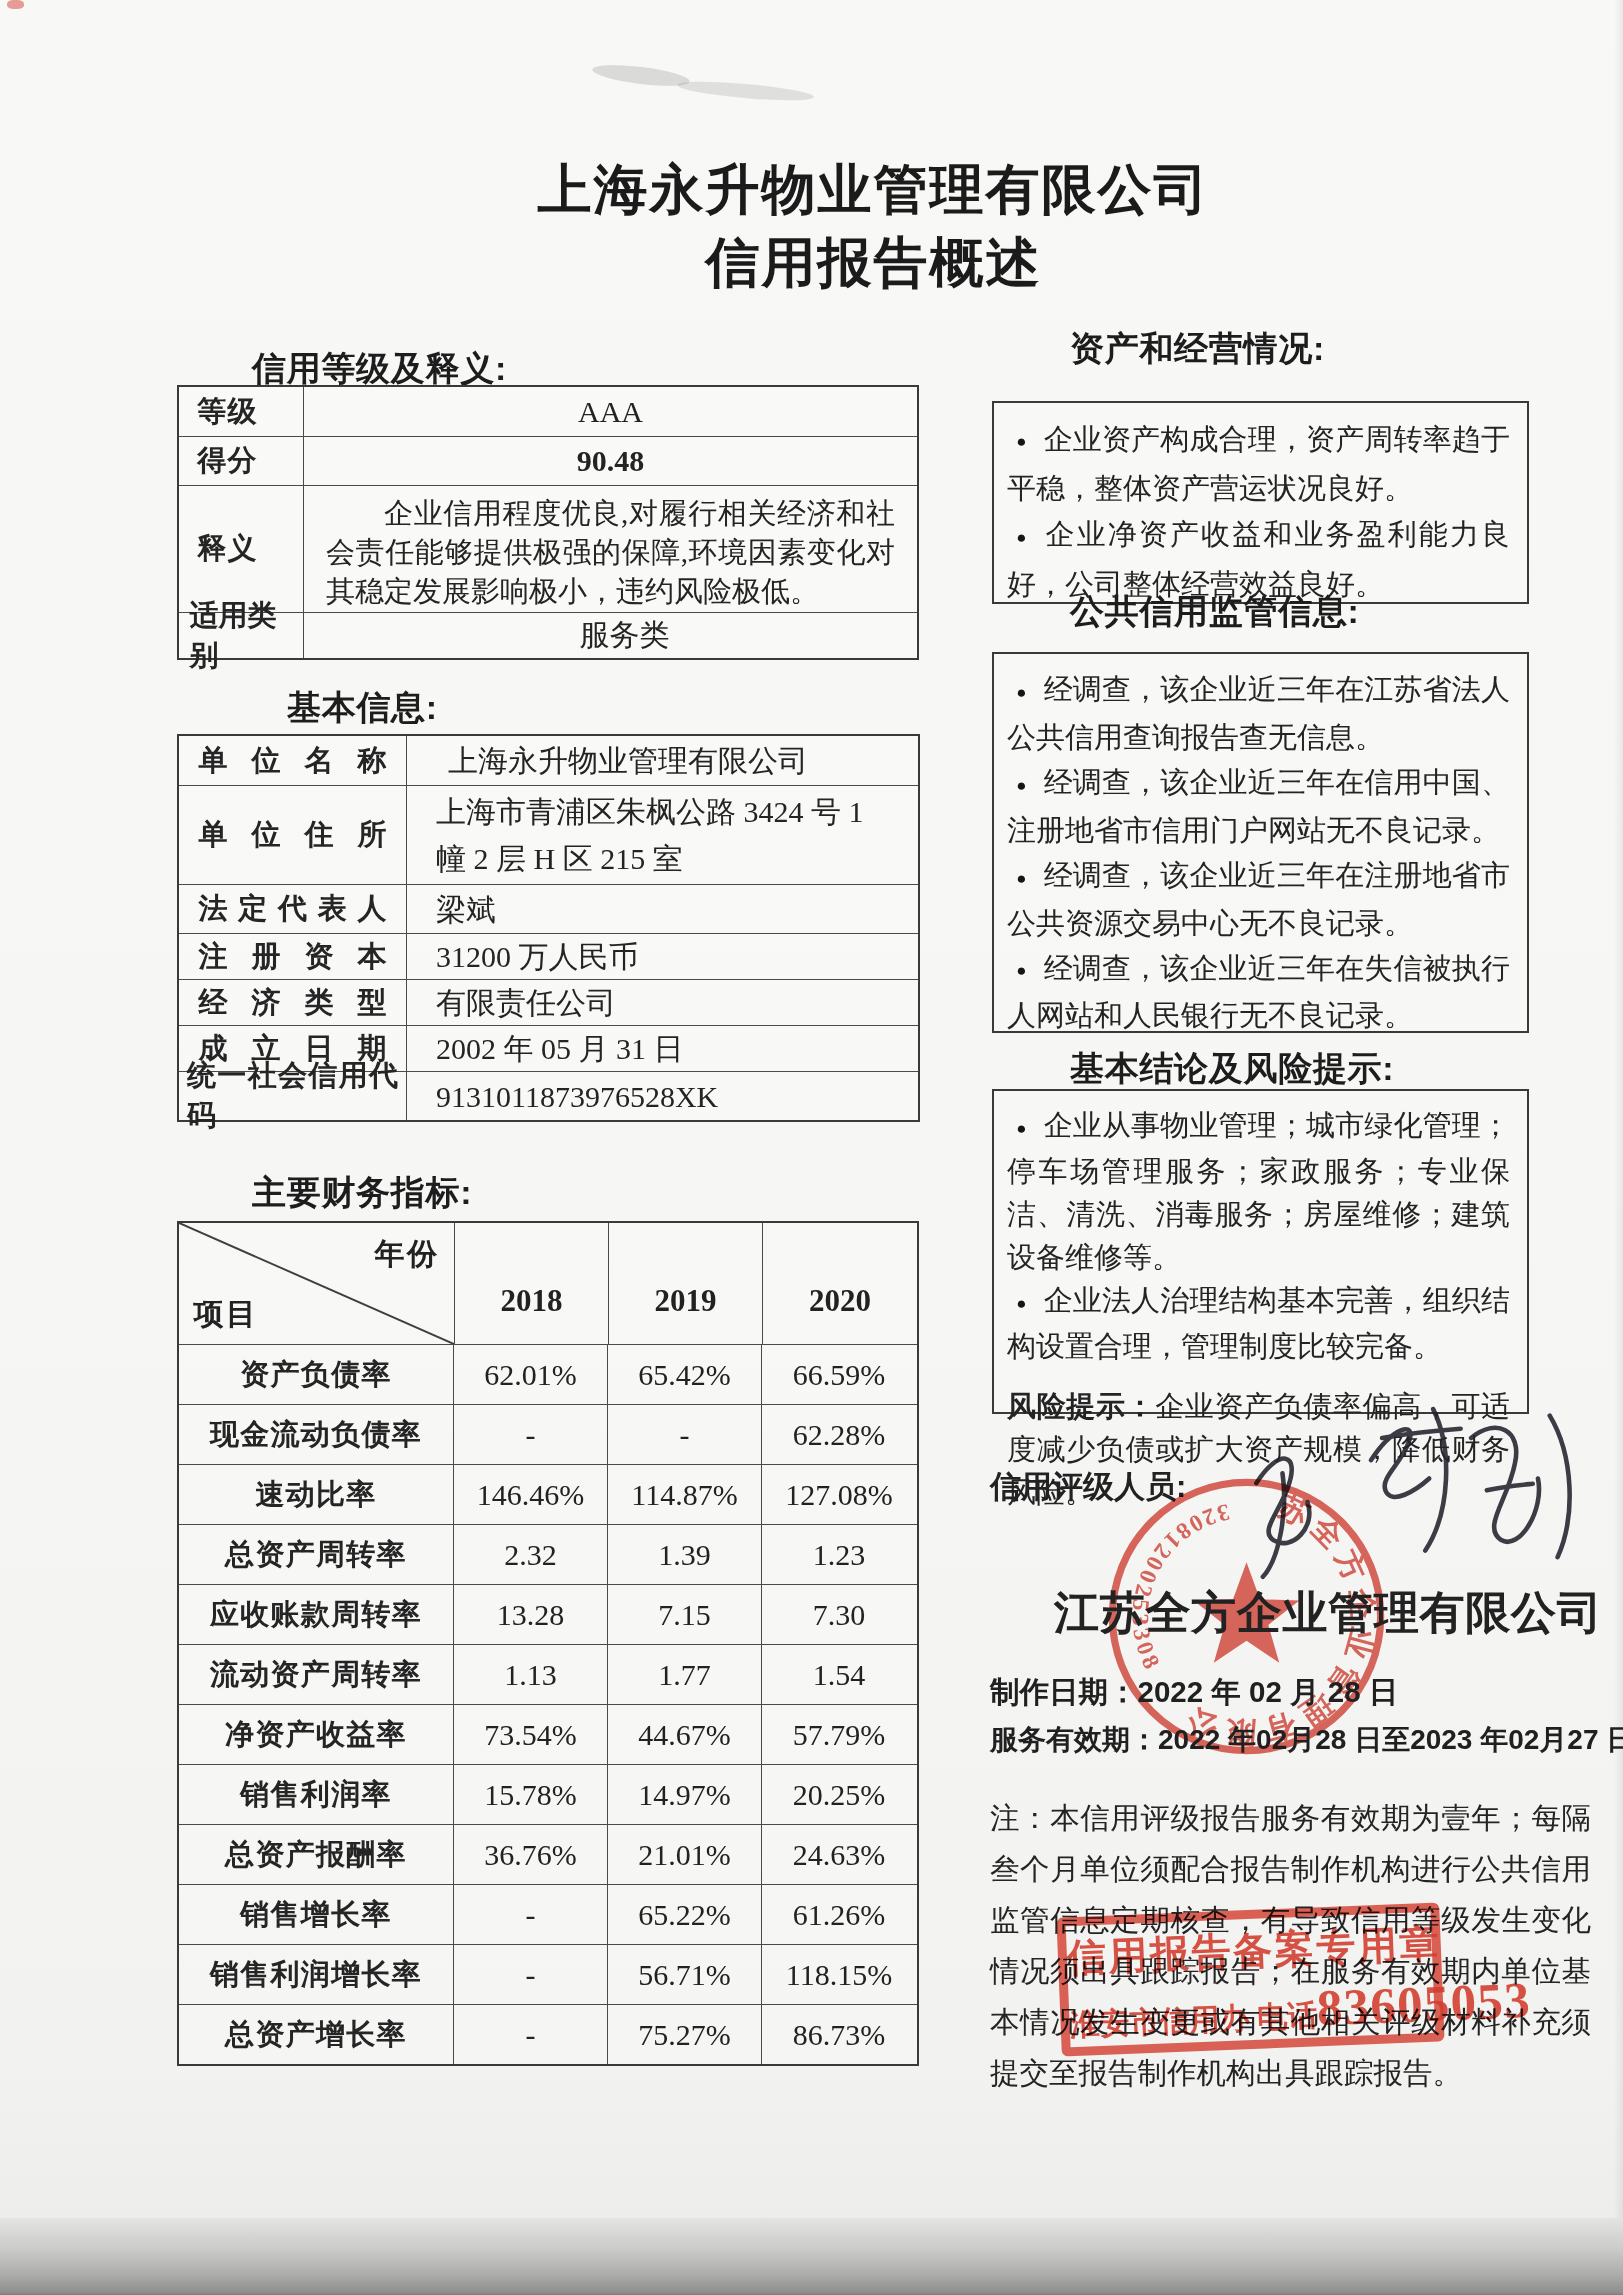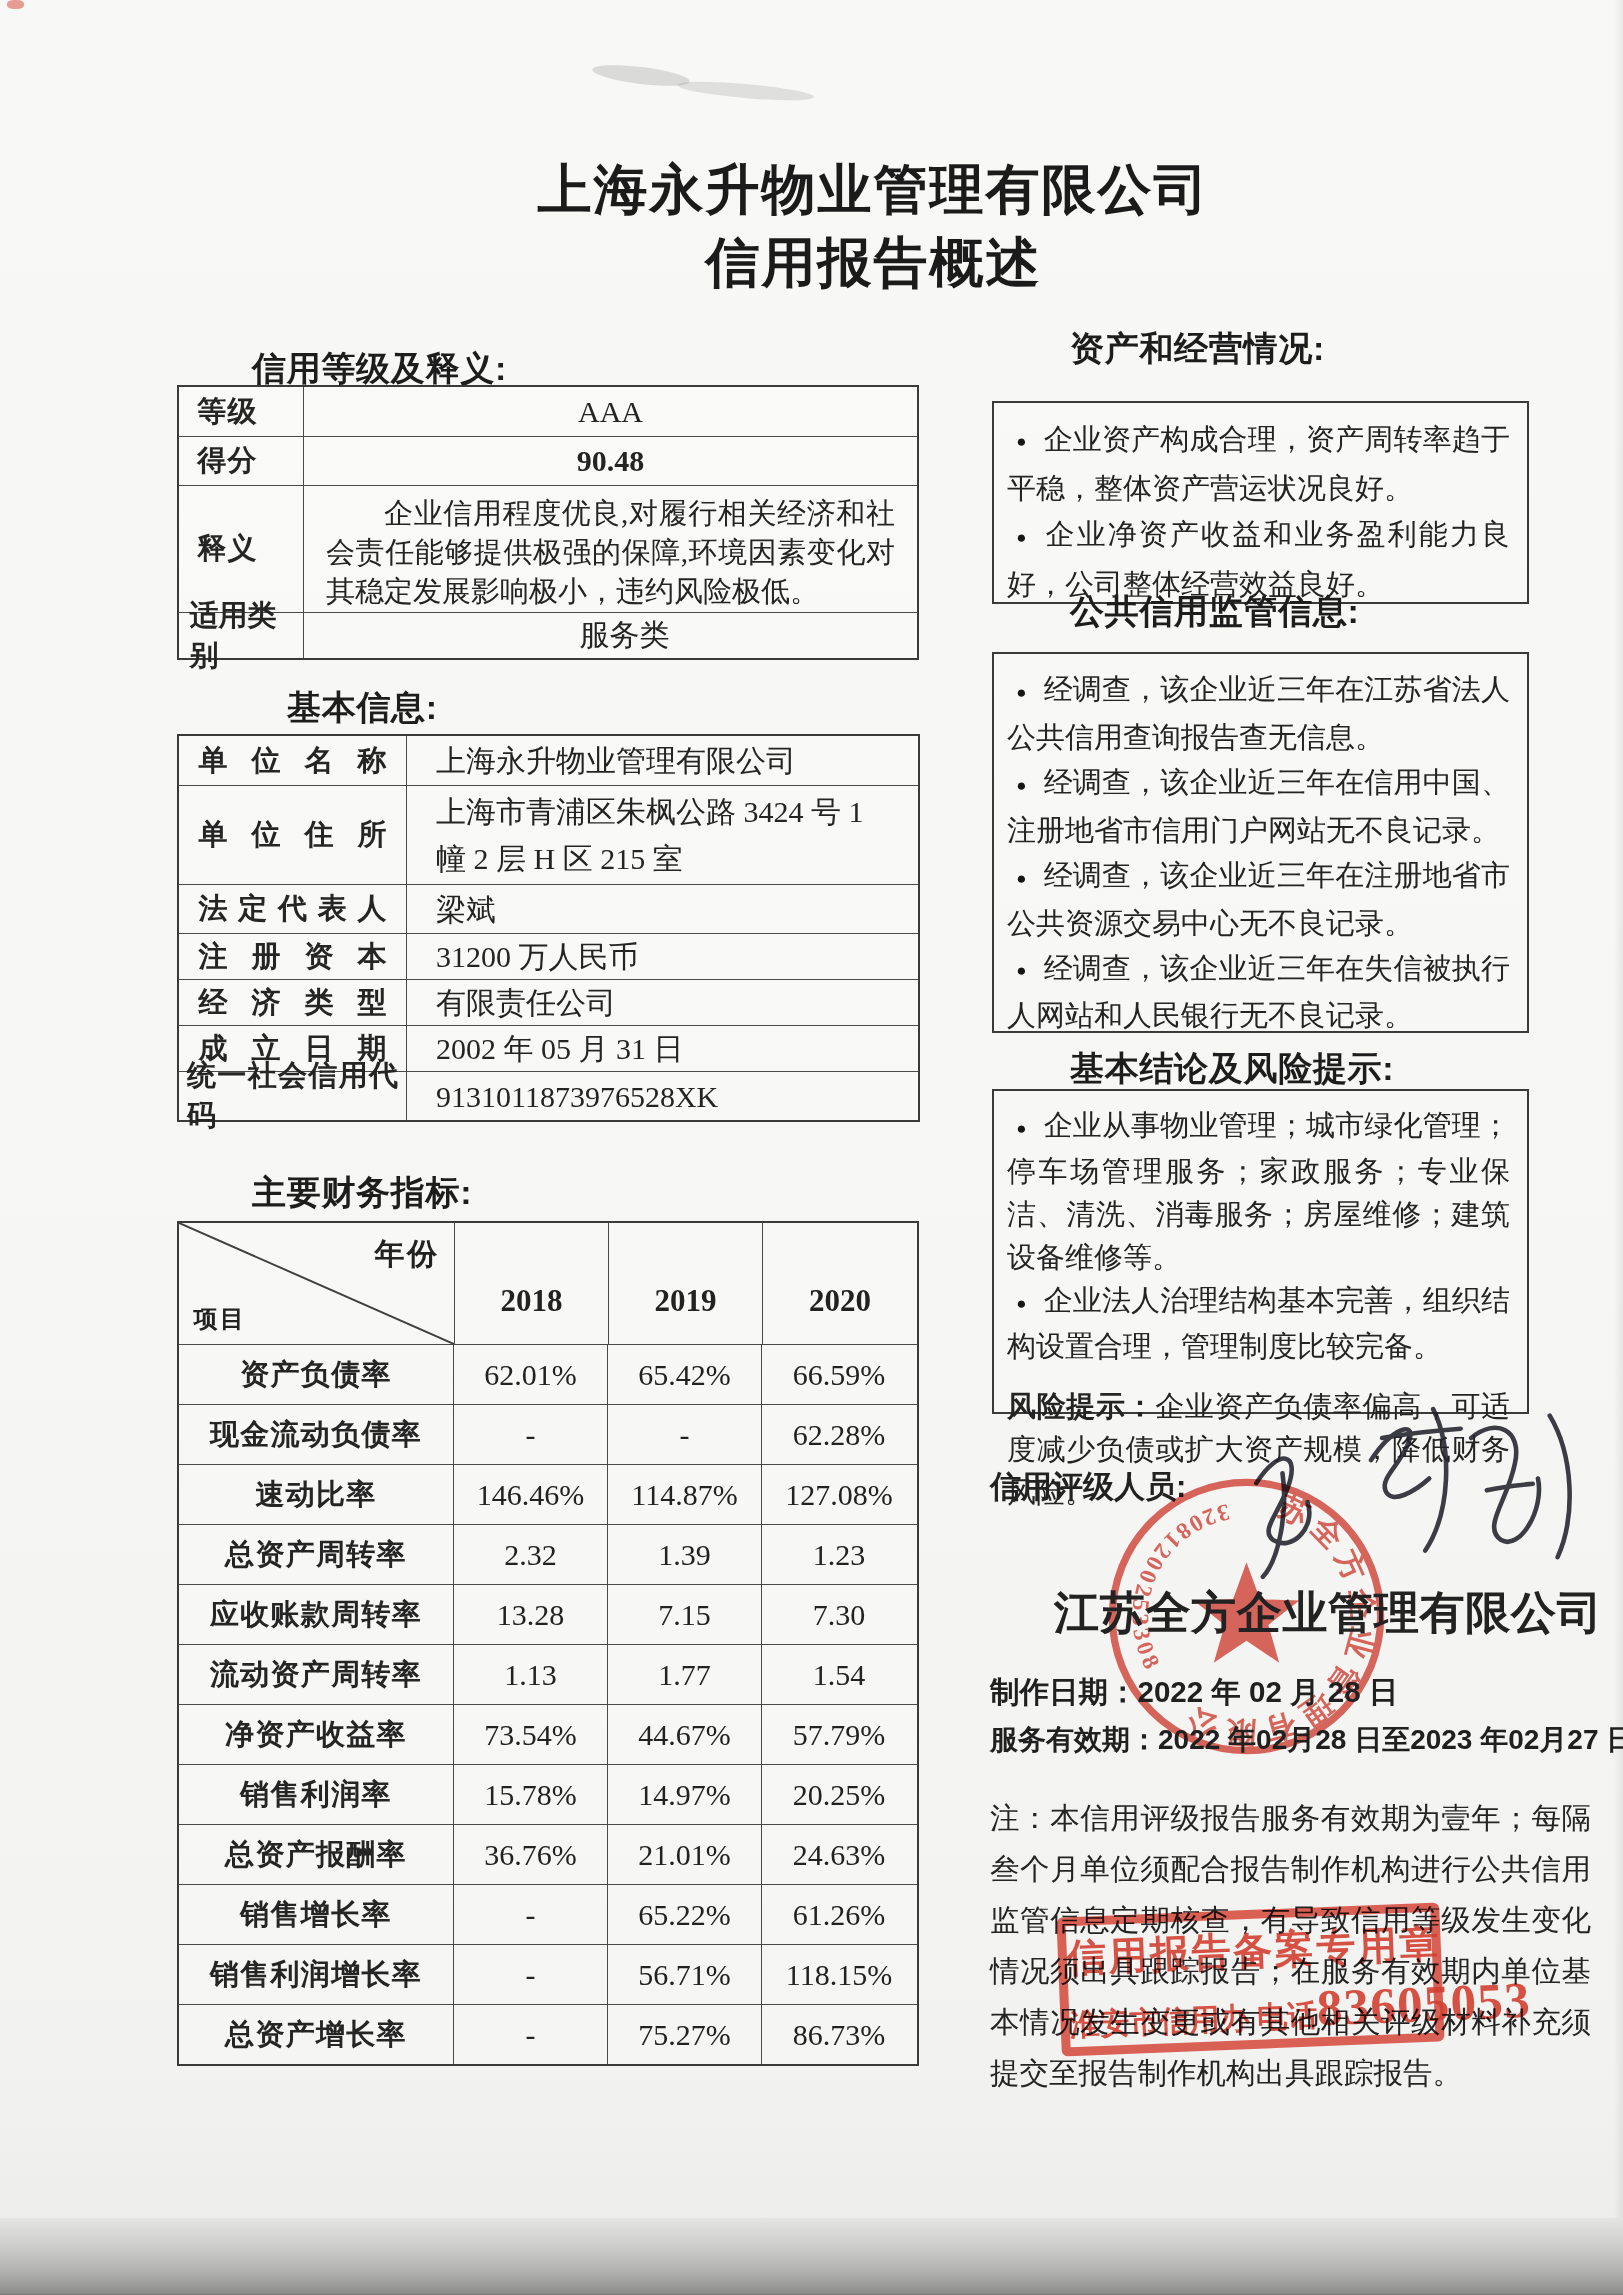--- a/index.html
+++ b/index.html
@@ -31,31 +31,31 @@
   .t1 .val{flex:1;}
   .t1-r1{height:49px;} .t1-r2{height:48px;} .t1-r3{height:126px;} .t1-r4{height:45px;gap:28px;}
   .t1 .para{display:block;padding:6.5px 22px 0 22px;text-indent:2em;font-size:29px;
     line-height:39px;text-align:justify;}
   
   .t2{left:177px;top:734px;width:739px;}
   .t2 .lab{width:228px;padding:0 19.6px;text-align:justify;text-align-last:justify;display:block;}
   .t2 .lab span{display:inline-block;width:100%;text-align:justify;text-align-last:justify;}
   .t2 .lab{display:flex;align-items:center;}
   .t2 .val{flex:1;padding-left:29px;padding-right:23.6px;line-height:47px;}
-  .t2-r1{height:49px;} .t2-r2{height:98px;} .t2-r3{height:48px;} .t2-r4{height:45px;}
+  .t2-r1{height:49px;gap:12px;} .t2-r2{height:98px;} .t2-r3{height:48px;} .t2-r4{height:45px;}
   .t2-r5{height:45px;} .t2-r6{height:45px;} .t2-r7{height:48px;}
   
   .t3{left:177px;top:1221px;width:738px;}
   .t3-header{display:flex;height:121px;}
   .t3-corner{width:275px;position:relative;border-right:1.3px solid #4a4a4a;flex-shrink:0;}
   .t3-corner svg{position:absolute;left:0;top:0;}
   .corner-year{position:absolute;right:14.4px;top:10.5px;font-family:"Liberation Sans","DejaVu Sans",sans-serif;
     font-weight:700;font-size:30px;letter-spacing:2.6px;}
   .corner-item{position:absolute;left:14.4px;bottom:9.2px;font-family:"Liberation Sans","DejaVu Sans",sans-serif;
-    font-weight:700;font-size:24px;letter-spacing:2.6px;}
+    font-weight:700;font-size:30px;letter-spacing:2.6px;}
   .t3-year{width:154px;display:flex;align-items:center;justify-content:center;
     border-right:1.3px solid #4a4a4a;font-weight:700;font-size:31px;padding-top:34px;box-sizing:border-box;}
   .t3-year:last-child{border-right:none;}
   .t3 .tr{height:59px;}
   .t3 .lab{width:275px;justify-content:center;letter-spacing:1.3px;}
   .t3 .num{width:154px;justify-content:center;border-right:1.3px solid #4a4a4a;font-size:30px;}
   .t3 .num:last-child{border-right:none;}
   
   .box{border:2.6px solid #3a3a3a;width:537px;box-sizing:border-box;background:rgba(255,255,255,0.2);}
   .box-inner{padding:13px 17px 3.9px 13px;}

